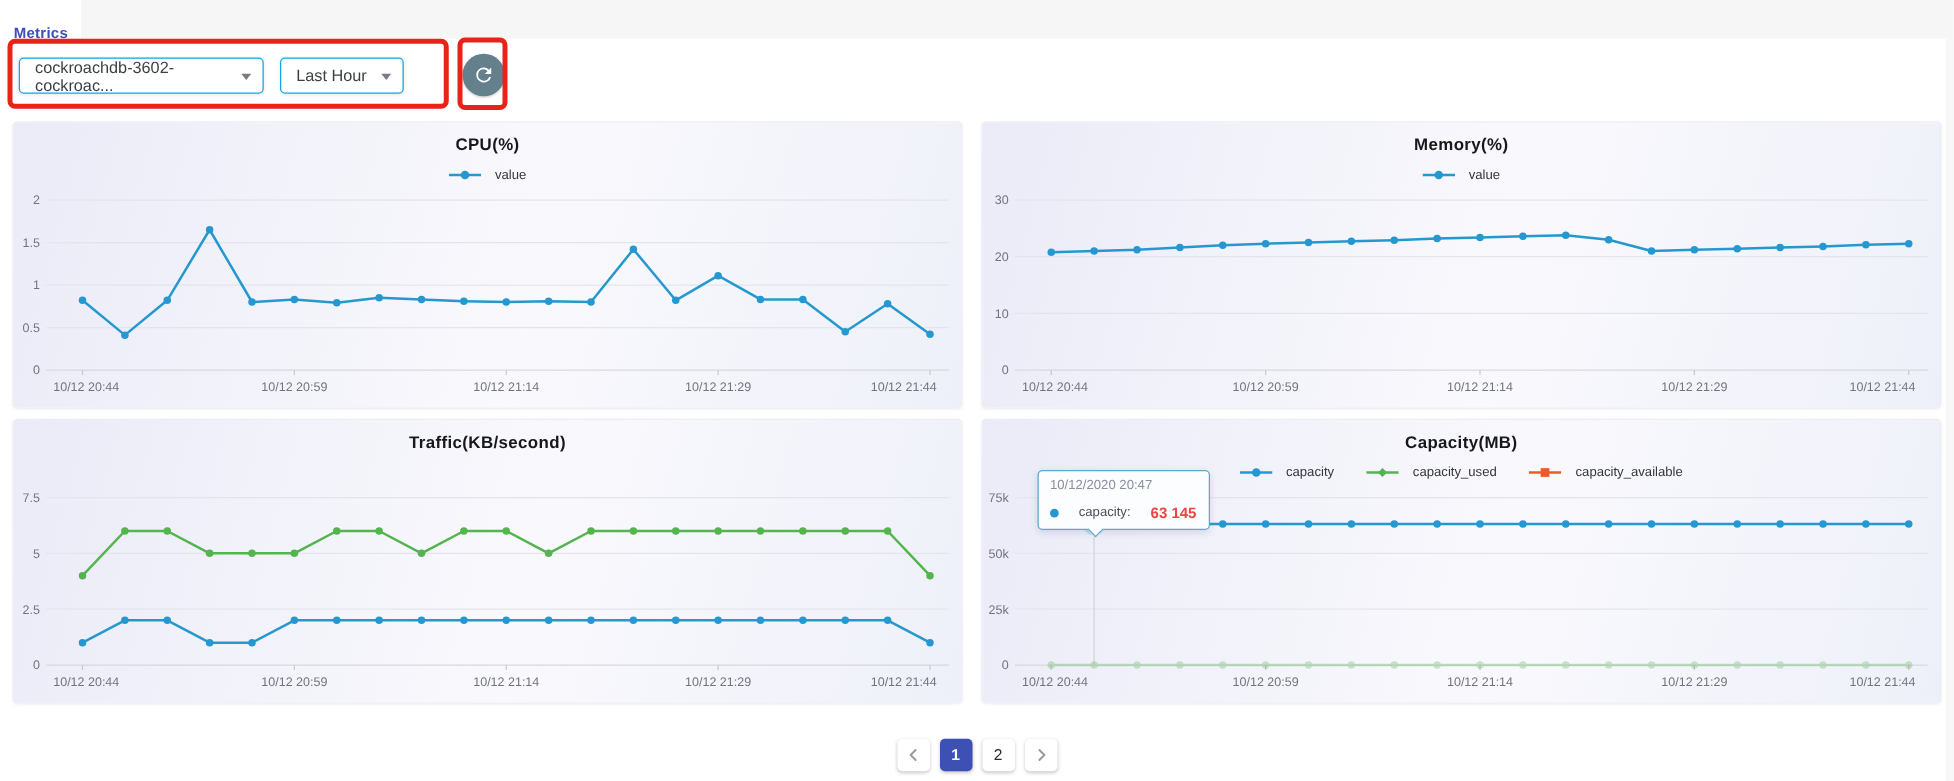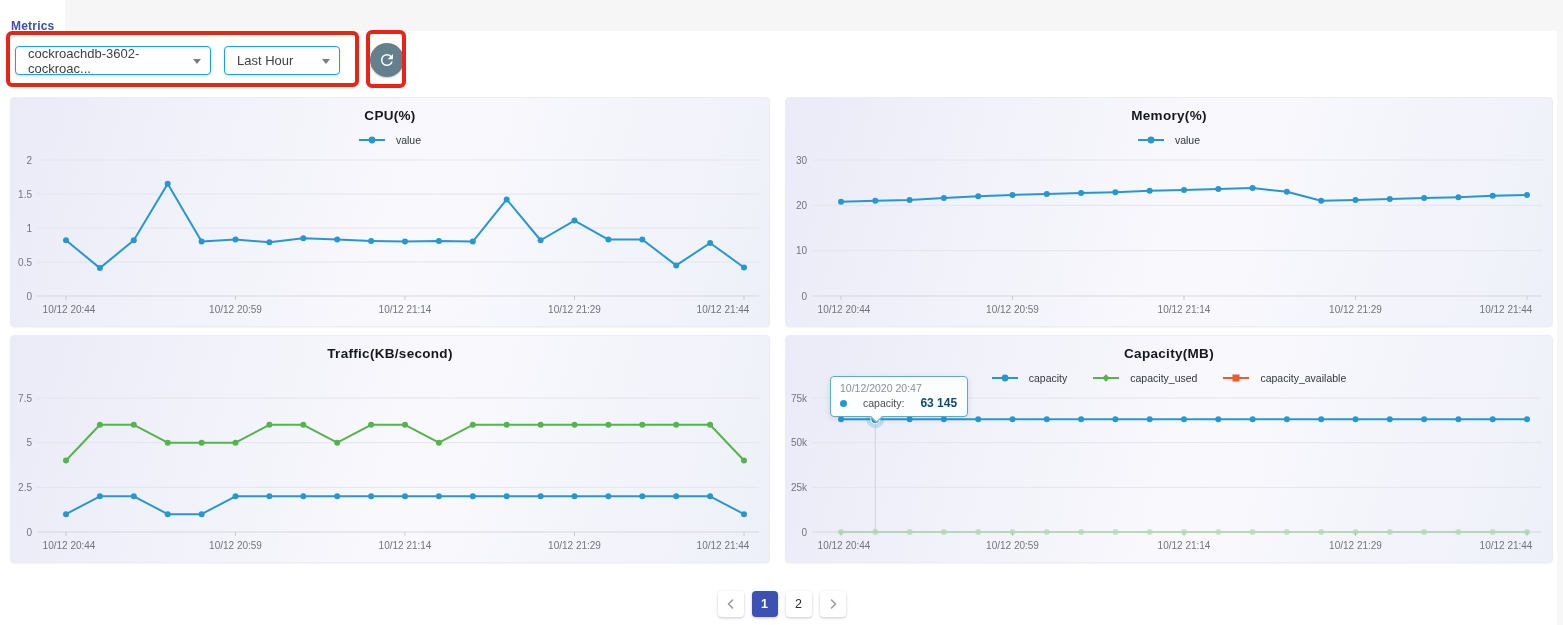--- a/index.html
+++ b/index.html
@@ -14,21 +14,21 @@
 
   
   .toolbar { position:absolute; left:0; top:31px; width:1563px; height:64px; background:#ffffff; }
   .annotation-box { position:absolute; border:4px solid #ea2318; border-radius:6px; pointer-events:none; z-index:5; }
   .annotation-selects { left:6px; top:0px; width:353px; height:56px; }
   .annotation-refresh { left:366px; top:-1px; width:40px; height:58px; }
   .select { position:absolute; top:15px; height:29px; background:#fff; border:1px solid #0ea5e9;
     border-radius:4px; box-shadow:0 1px 3px rgba(0,0,0,.10); display:flex; align-items:center;
     padding:0 24px 0 12px; font-size:13px; color:#3c3f45; cursor:pointer; }
   .node-select { left:15px; width:196px; }
-  .time-select { left:224px; width:116px; }
+  .time-select { left:224px; width:99px; }
   .select .caret { position:absolute; right:9px; top:12px; width:0; height:0;
     border-left:4.5px solid transparent; border-right:4.5px solid transparent; border-top:5px solid #797c82; }
   .refresh-btn { position:absolute; left:370px; top:12px; width:34px; height:34px; border:none;
     border-radius:50%; background:#64808d; display:flex; align-items:center; justify-content:center;
     cursor:pointer; box-shadow:0 1px 2px rgba(0,0,0,.2); }
   .refresh-btn svg { display:block; }
 
   
   .chart-card { position:absolute; border-radius:4px; border:1px solid #ececf3;
     background:linear-gradient(105deg,#eaebf7 0%,#f9f9fd 55%,#eef0f9 100%);
@@ -44,24 +44,24 @@
   .legend-item { display:flex; align-items:center; gap:11px; font-size:10.5px; color:#33363c; cursor:pointer; }
   svg.plot { position:absolute; left:0; top:0; }
 
   
   .tooltip { position:absolute; left:44px; top:40px; z-index:6; background:#fcfdfe;
     border:1px solid #5fa8c7; border-radius:4px; padding:5px 10px 6px 9px;
     box-shadow:0 2px 6px rgba(40,90,120,.15); font-size:10.5px; white-space:nowrap; }
   .tooltip:after { content:""; position:absolute; left:41px; bottom:-5px; width:8px; height:8px;
     background:#fcfdfe; border-right:1px solid #5fa8c7; border-bottom:1px solid #5fa8c7;
     transform:rotate(45deg); }
-  .tt-date { color:#8a8f9c; margin-bottom:2px; }
+  .tt-date { color:#8a8f9c; margin-bottom:9px; }
   .tt-row { display:flex; align-items:center; gap:16px; color:#4a4e57; }
   .tt-dot { width:7px; height:7px; border-radius:50%; background:#2598d0; display:inline-block; }
-  .tt-row b { font-size:12px; color:#0c4a6e; }
+  .tt-row b { font-size:12px; color:#ef4444; }
 
   
   .pagination { position:absolute; left:0; top:591px; width:1563px; display:flex;
     justify-content:center; gap:8px; }
   .pg-btn { width:26px; height:26px; border:none; border-radius:4px; background:#ffffff;
     box-shadow:0 1px 3px rgba(0,0,0,.22); display:flex; align-items:center; justify-content:center;
     font-size:12.5px; color:#2c2c2e; cursor:pointer; font-family:inherit; }
   .pg-btn.active { background:#3d50b4; color:#ffffff; font-weight:bold; }
 
   .scroll-gutter { position:absolute; right:0; top:31px; width:6px; height:594px; background:#f7f7f8; }

